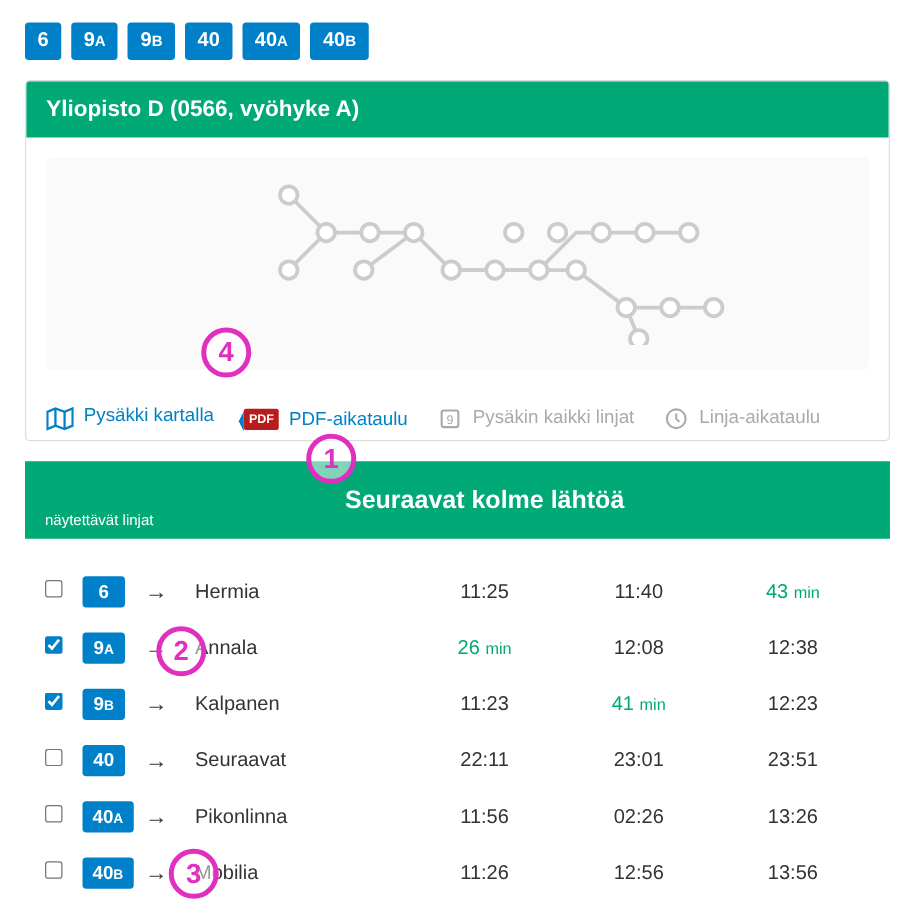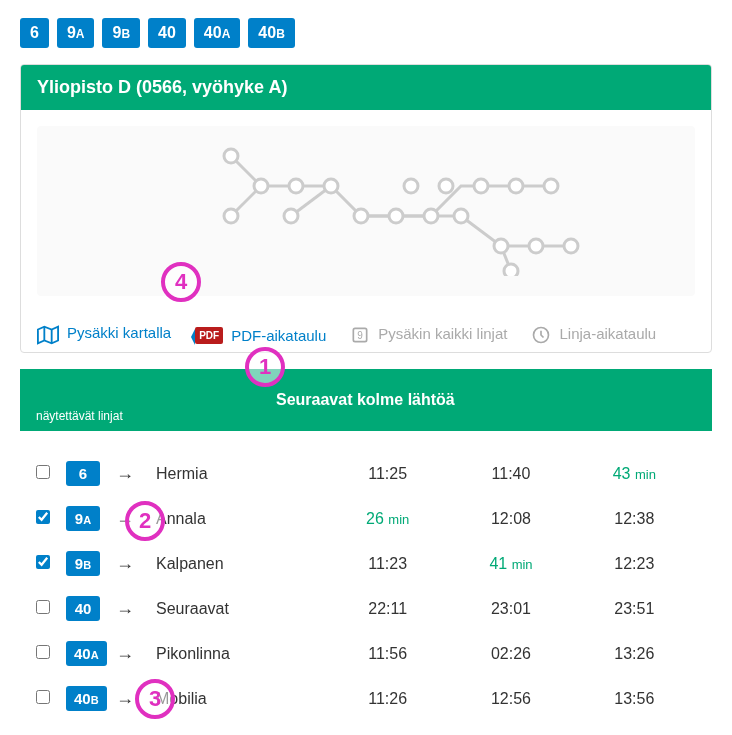--- a/index.html
+++ b/index.html
@@ -17,21 +17,21 @@
     
     .actions { display: flex; align-items: center; gap: 24px; padding: 12px 16px 6px 16px; position: relative; }
     .action { display: flex; align-items: flex-start; gap: 8px; color: #0080c9; cursor: pointer; font-size: 15px; }
     .action.disabled { color: #aaa; cursor: default; }
     .action-icon { display: inline-flex; align-items: center; justify-content: center; }
     .pdf-badge { background: #b91c1c; color: #fff; font-size: 10px; font-weight: bold; padding: 3px 4px; border-radius: 2px; position: relative; }
     .pdf-badge::before { content: ''; position: absolute; left: -4px; top: 2px; width: 0; height: 0; border-top: 8px solid transparent; border-bottom: 8px solid transparent; border-right: 4px solid #0080c9; }
     
     .table-header { background: #00a976; color: #fff; display: flex; align-items: center; padding: 8px 16px; font-size: 14px; position: relative; }
     .th-left { font-size: 12px; flex: 0 0 240px; margin-top: 32px; }
-    .th-right { font-weight: bold; font-size: 16px; }
+    .th-right { font-weight: bold; font-size: 20px; }
     
     .rows { padding: 20px 16px 8px 16px; }
     .row { display: flex; align-items: center; padding: 10px 0; font-size: 16px; }
     .cell-check { flex: 0 0 30px; }
     .cell-line { flex: 0 0 50px; }
     .cell-arrow { flex: 0 0 40px; font-size: 18px; }
     .cell-dest { flex: 0 0 170px; }
     .cell-time { flex: 1; text-align: center; }
     .cell-time.green { color: #00a976; }
     .cell-time .minlabel { font-size: 13px; }

